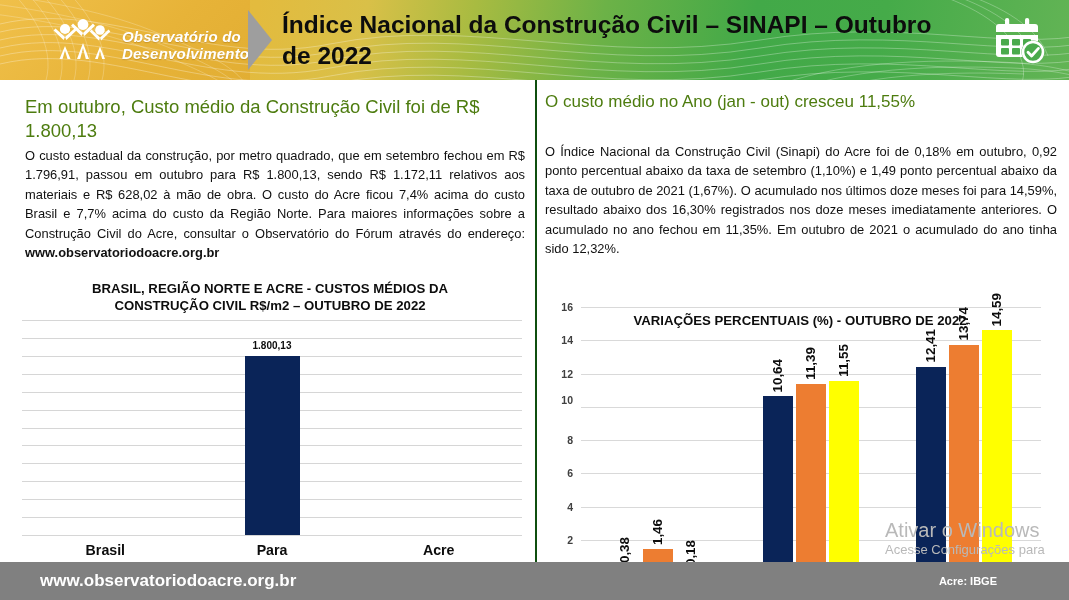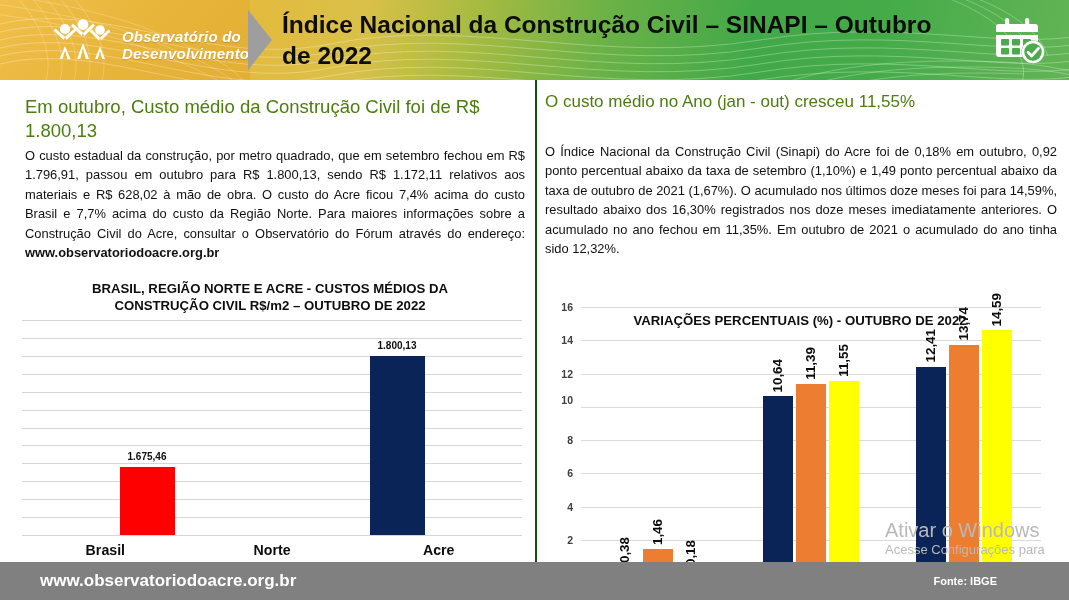--- a/index.html
+++ b/index.html
@@ -249,32 +249,28 @@
         <div class="gl" style="top: 107.5px;"></div>
         <div class="gl" style="top: 125.417px;"></div>
         <div class="gl" style="top: 143.333px;"></div>
         <div class="gl" style="top: 161.25px;"></div>
         <div class="gl" style="top: 179.167px;"></div>
         <div class="gl" style="top: 197.083px;"></div>
         <div class="gl" style="top: 215px;"></div>
       </div>
     <div class="bars1" id="bars1">
         <div class="b1-col">
-          <div class="b1-val">1.675,46</div>
-          <div class="b1-rect" style="background: rgb(255, 0, 0); height: 67.5996px;"></div>
-        </div>
-        <div class="b1-col">
           <div class="b1-val">1.800,13</div>
           <div class="b1-rect" style="background: rgb(10, 36, 88); height: 179.283px;"></div>
         </div>
       </div>
   </div>
   <div class="cats1" id="cats1">
       <div class="cat1">Brasil</div>
-      <div class="cat1">Norte</div>
+      <div class="cat1">Para</div>
       <div class="cat1">Acre</div>
     </div>
 </div>
 
 <div class="panel panel-right">
 
   <div class="lead lead-right">O custo médio no Ano (jan - out) cresceu 11,55%</div>
 
   <div class="body-text body-right">O Índice Nacional da Construção Civil (Sinapi) do Acre foi de 0,18% em outubro, 0,92 ponto percentual abaixo da taxa de setembro (1,10%) e 1,49 ponto percentual abaixo da taxa de outubro de 2021 (1,67%). O acumulado nos últimos doze meses foi para 14,59%, resultado abaixo dos 16,30% registrados nos doze meses imediatamente anteriores. O acumulado no ano fechou em 11,35%. Em outubro de 2021 o acumulado do ano tinha sido 12,32%.</div>
 
@@ -358,14 +354,14 @@
 
 </div>
 
 <div class="watermark">
   <div class="wm1">Ativar o Windows</div>
   <div class="wm2">Acesse Configurações para</div>
 </div>
 
 <div class="footer">
   <div class="footer-url">www.observatoriodoacre.org.br</div>
-  <div class="footer-src">Fonte: IBGE</div>
+  <div class="footer-src">Acre: IBGE</div>
 </div>
 
 </body></html>

